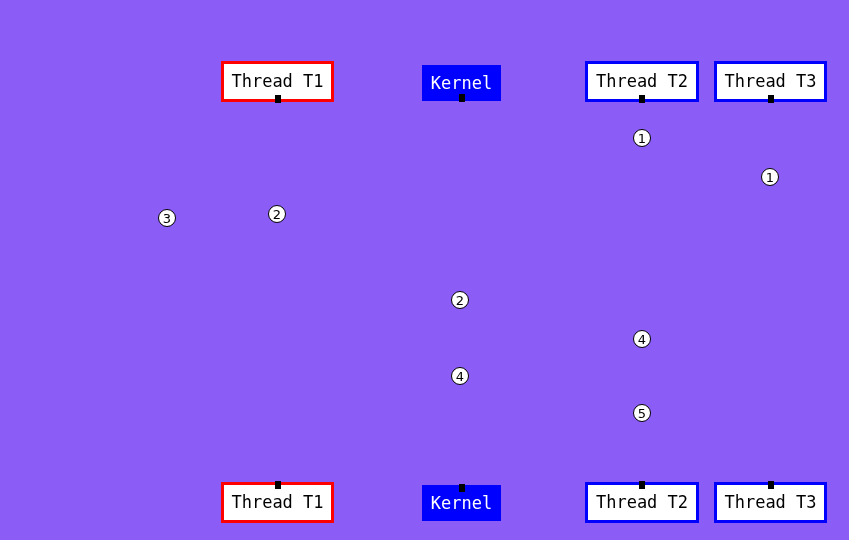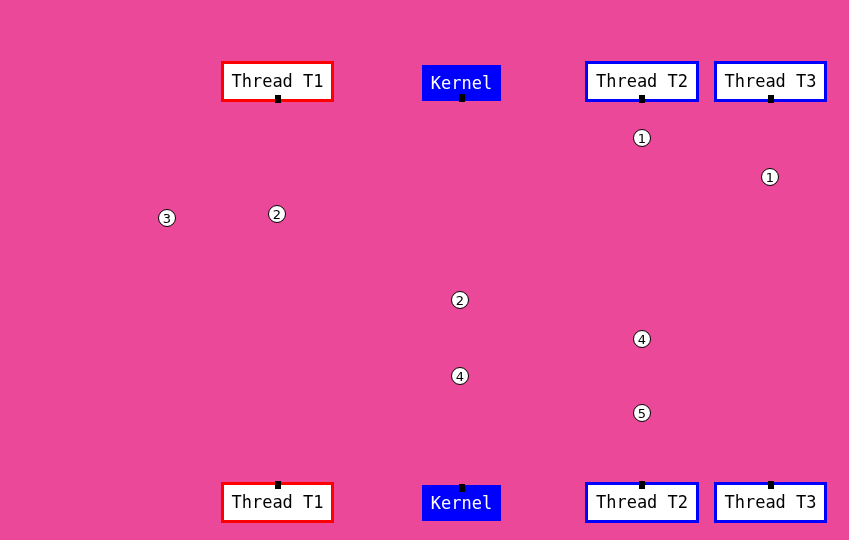--- a/index.html
+++ b/index.html
@@ -50,21 +50,21 @@
   }
   .step-marker-label {
     font-family: "DejaVu Sans", sans-serif;
     font-size: 13px;
     line-height: 1;
   }
 </style>
 </head>
 <body>
 
-<div id="diagram" style="width: 849px; height: 540px; background: #ec4899;">
+<div id="diagram" style="width: 849px; height: 540px; background: #8b5cf6;">
     <div class="node" style="left: 221px; top: 61px; width: 113px; height: 41px; background: rgb(255, 255, 255); border-color: rgb(255, 0, 0);">
       <span class="node-label" style="color: rgb(0, 0, 0);">Thread T1</span>
       <div class="notch bottom"></div>
     </div>
     <div class="node" style="left: 422px; top: 65px; width: 79px; height: 36px; background: rgb(0, 0, 255); border-color: rgb(0, 0, 255);">
       <span class="node-label" style="color: rgb(255, 255, 255);">Kernel</span>
       <div class="notch bottom"></div>
     </div>
     <div class="node" style="left: 585px; top: 61px; width: 114px; height: 41px; background: rgb(255, 255, 255); border-color: rgb(0, 0, 255);">
       <span class="node-label" style="color: rgb(0, 0, 0);">Thread T2</span>

